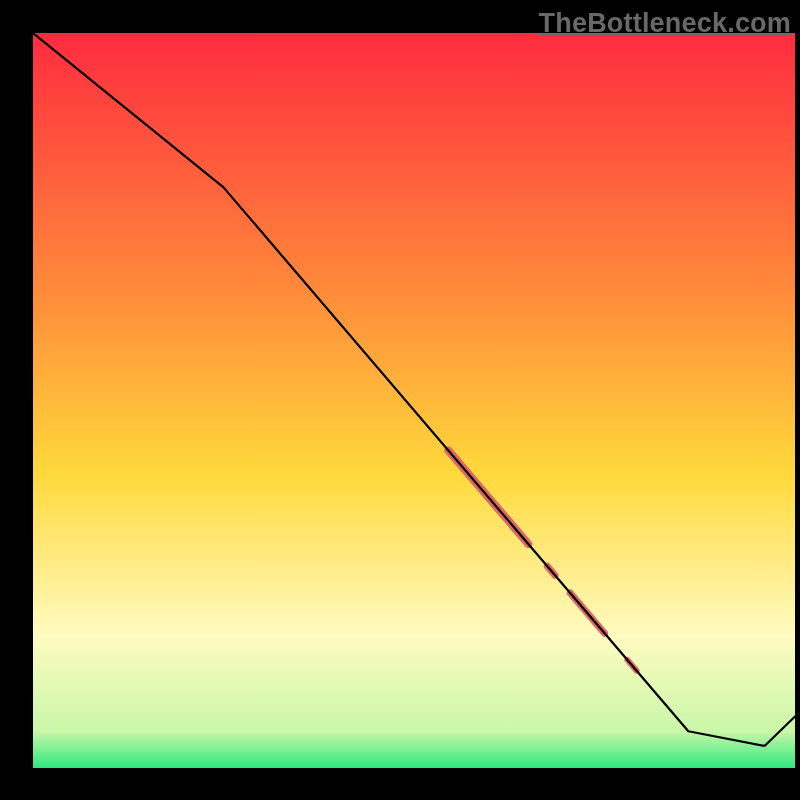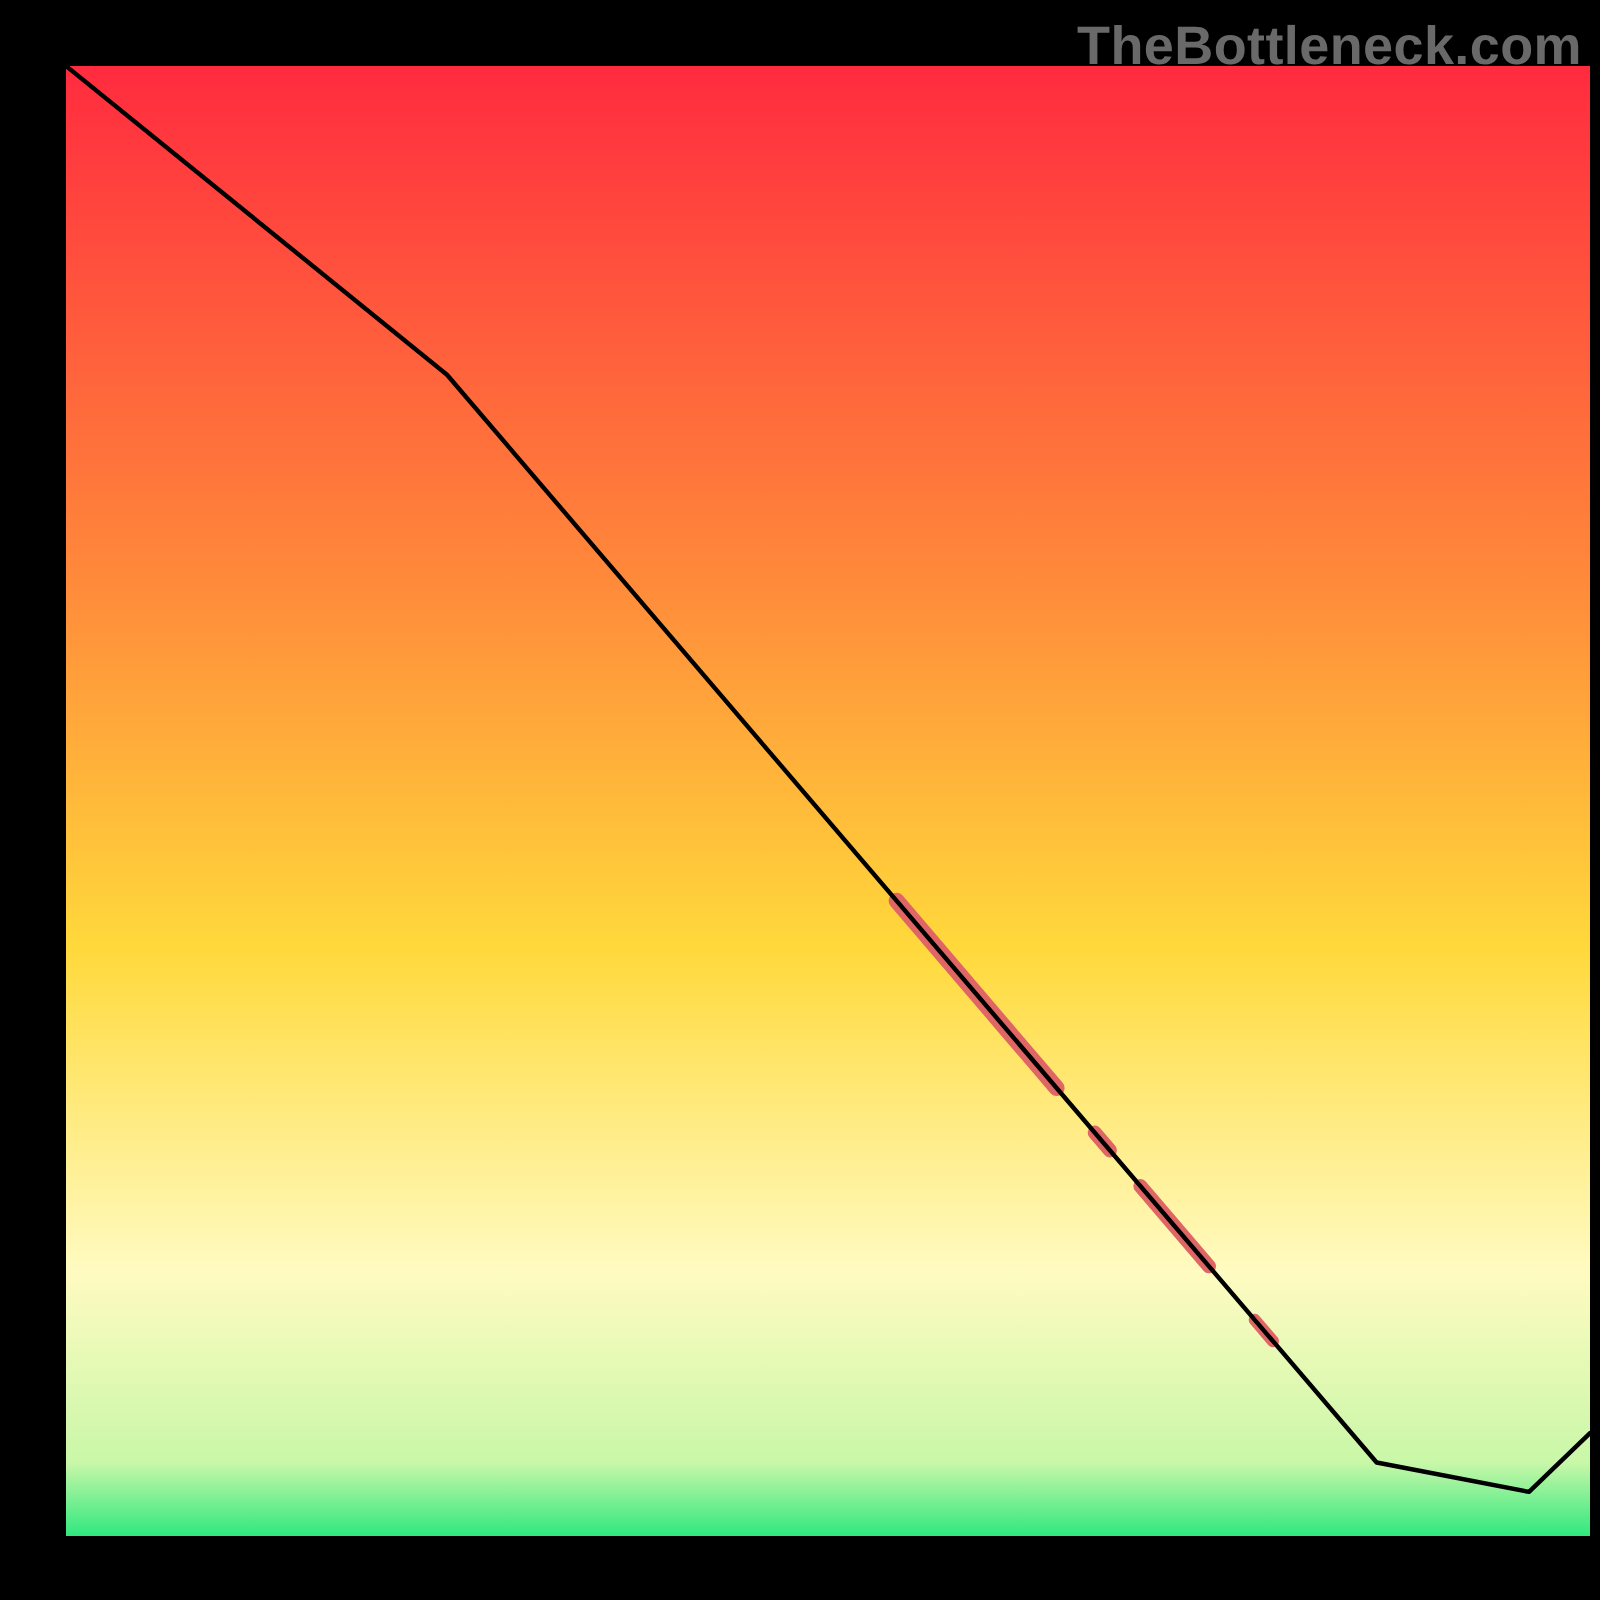--- a/index.html
+++ b/index.html
@@ -27,20 +27,21 @@
   }
   .watermark {
     position: absolute;
     top: 8px;
     right: 9px;
     font-family: Arial, Helvetica, sans-serif;
     font-size: 27px;
     font-weight: 600;
     color: #696969;
     letter-spacing: 0.2px;
+    text-decoration: underline;
   }
 </style>
 </head>
 <body>
 
 <div class="frame">
   <svg class="plot" viewBox="0 0 762 735" width="762" height="735" preserveAspectRatio="none">
     <defs>
       <linearGradient id="bg-grad" x1="0" y1="0" x2="0" y2="1">
           <stop offset="0%" stop-color="#ff2b3f"></stop>

